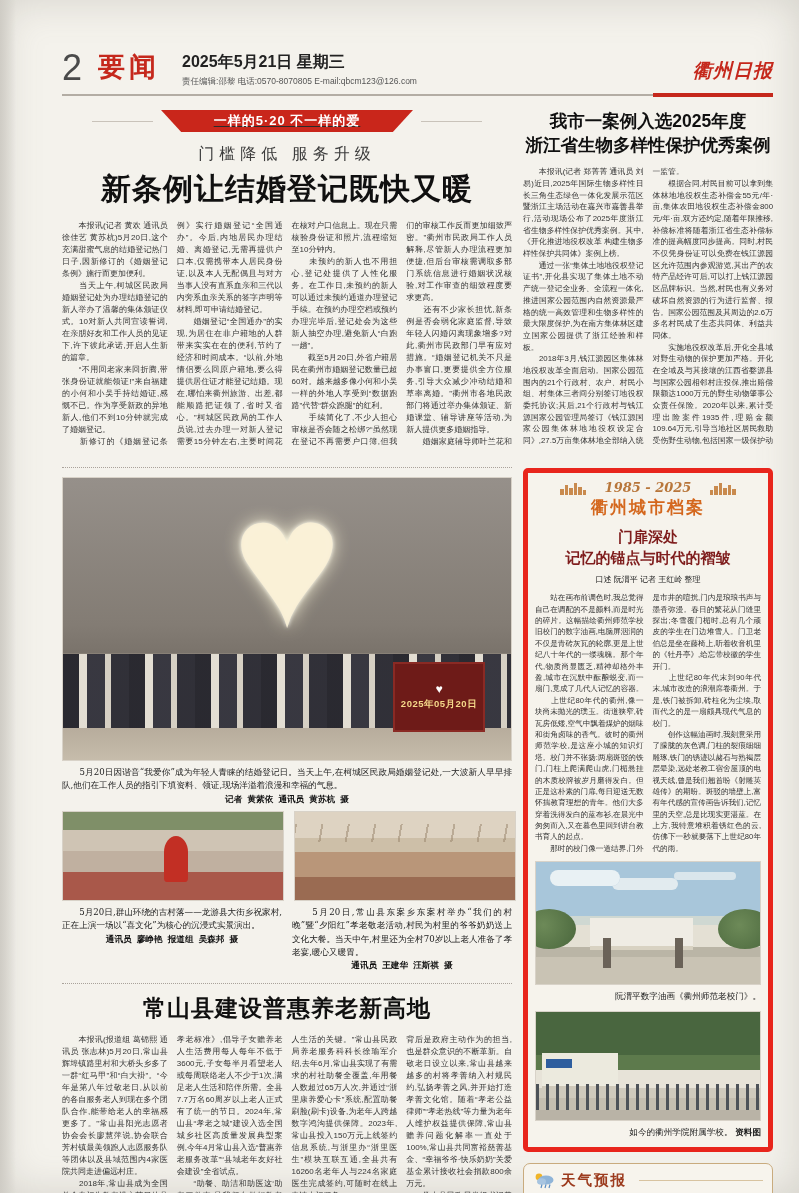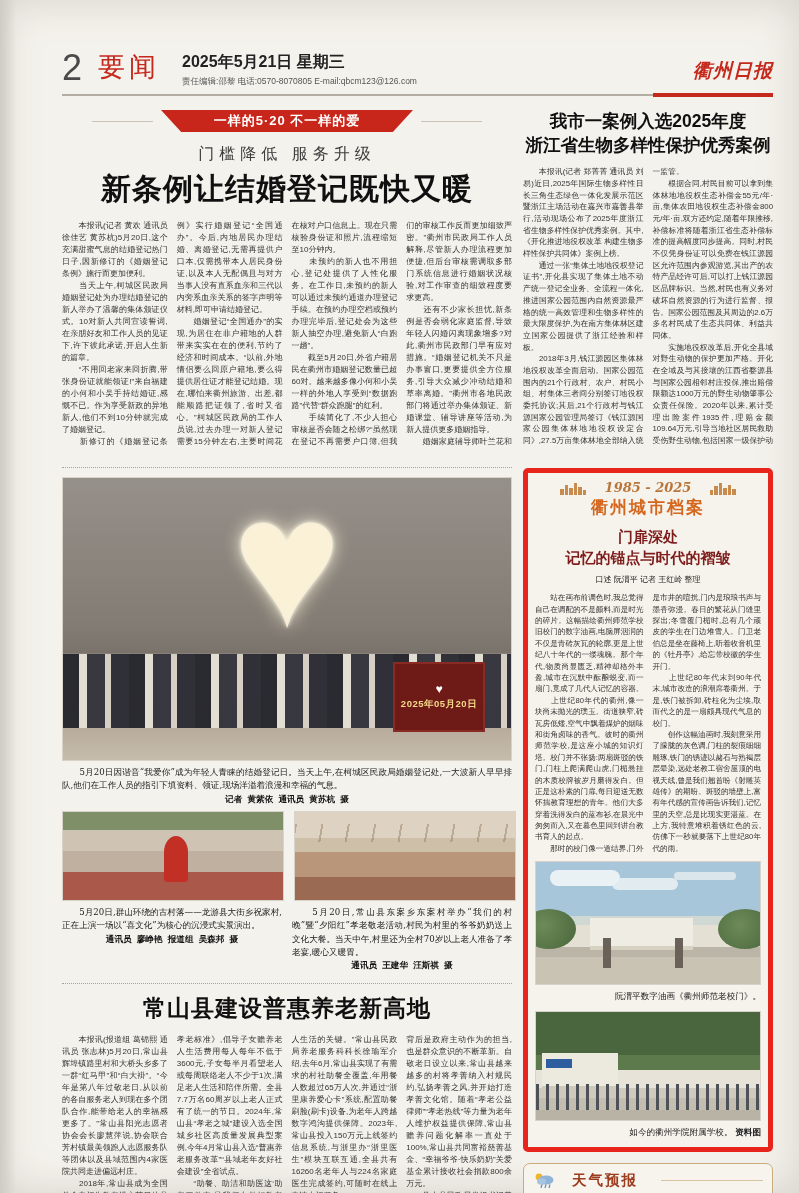--- a/index.html
+++ b/index.html
@@ -6,36 +6,36 @@
   .page{position:relative;width:799px;height:1193px;margin:0 auto;background:#f4f2ec;
         overflow:hidden;font-family:"Liberation Sans",sans-serif;color:#2b2b2b;
         box-shadow:inset 0 0 40px rgba(120,115,105,.25);}
   .page::before{content:"";position:absolute;left:0;top:0;bottom:0;width:16px;
         background:linear-gradient(90deg,#cfccc5,rgba(207,204,197,0));}
   .inner{position:absolute;left:62px;right:26px;top:50px;}
 
   
   .hdr{display:flex;align-items:flex-start;gap:16px;}
   .pg-num{font-size:36px;line-height:36px;color:#4a4a4a;font-weight:400;}
-  .section{font-size:27px;line-height:34px;color:#c5281c;font-weight:400;letter-spacing:4px;}
+  .section{font-size:27px;line-height:34px;color:#c5281c;font-weight:700;letter-spacing:4px;}
   .date-block{margin-left:6px;padding-top:2px;}
   .date{font-size:16px;font-weight:700;color:#222;}
   .editor{font-size:8.5px;color:#555;margin-top:3px;}
   .paper-logo{margin-left:auto;font-family:"DejaVu Serif",serif;font-style:italic;
         font-weight:700;font-size:19px;color:#c5281c;padding-top:8px;letter-spacing:1px;}
   .hdr-rule{height:2px;background:#b3ada4;position:relative;margin-top:6px;}
   .hdr-rule .rule-red{position:absolute;right:0;top:-1px;height:4px;width:120px;background:#c5281c;}
 
   
   .content{display:flex;gap:11px;margin-top:12px;}
   .col-left{width:450px;flex:none;}
   .col-right{width:250px;flex:none;}
 
   
-  .ribbon-row{display:flex;align-items:center;gap:8px;margin:2px 30px 0;}
+  .ribbon-row{display:flex;align-items:center;gap:8px;margin:2px 30px 0;text-decoration:underline;}
   .ribbon-row .hline{flex:1;height:1px;background:#c9c3ba;}
   .ribbon{flex:none;width:252px;height:22px;line-height:22px;text-align:center;color:#fff;
         font-size:13px;font-weight:700;background:#c9261b;
         clip-path:polygon(0 0,100% 0,92% 100%,8% 100%);letter-spacing:1px;}
   .kicker{text-align:center;font-size:16px;color:#3d3d3d;letter-spacing:5px;margin:12px 0 4px;}
   .headline{text-align:center;font-size:30px;font-weight:900;color:#101010;margin:2px 0 10px;
         letter-spacing:1px;}
   .body{font-size:8px;line-height:1.5;text-align:justify;white-space:pre-line;
         overflow:hidden;column-fill:auto;color:#333;}
   .cols-4{column-count:4;column-gap:9px;}
@@ -96,21 +96,21 @@
   .school-photo{height:108px;margin-top:7px;background:linear-gradient(180deg,#49663f 0 40%,#5d7a4c 40% 54%,#e7e3d8 54% 70%,#cfcabd 70% 80%,#c4beb0 80% 100%);}
   .school-bldg{position:absolute;left:6px;top:38%;width:34%;height:34%;background:#eceade;
         box-shadow:inset 0 -3px 0 #cfc9ba;}
   .school-sign{position:absolute;left:10px;top:44%;width:26px;height:9px;background:#2e5e9e;}
   .school-fence{position:absolute;left:0;right:0;bottom:10px;height:26px;
         background:repeating-linear-gradient(90deg,#4d5258 0 3px,rgba(0,0,0,0) 3px 10px);}
   .school-road{position:absolute;left:0;right:0;bottom:0;height:10px;background:#b9b3a6;}
   .cap-right{text-align:right;}
 
   .weather-box{border:1px solid #c9ab7e;border-radius:7px;margin-top:11px;padding:7px 9px 8px;background:#f7f4ed;}
-  .w-head{display:flex;align-items:center;gap:17px;}
+  .w-head{display:flex;align-items:center;gap:6px;}
   .w-title{font-family:"DejaVu Serif",serif;font-weight:700;font-size:14.5px;color:#9c3b1e;letter-spacing:2px;}
   .w-line{flex:1;height:1px;background:#d8c3a0;margin-left:6px;}
   .w-text{font-size:8.6px;font-weight:700;line-height:1.65;color:#4a4036;text-align:justify;
         white-space:pre-line;margin-top:5px;}
 </style>
 </head>
 <body>
 
 <div class="page">
   <div class="inner">

